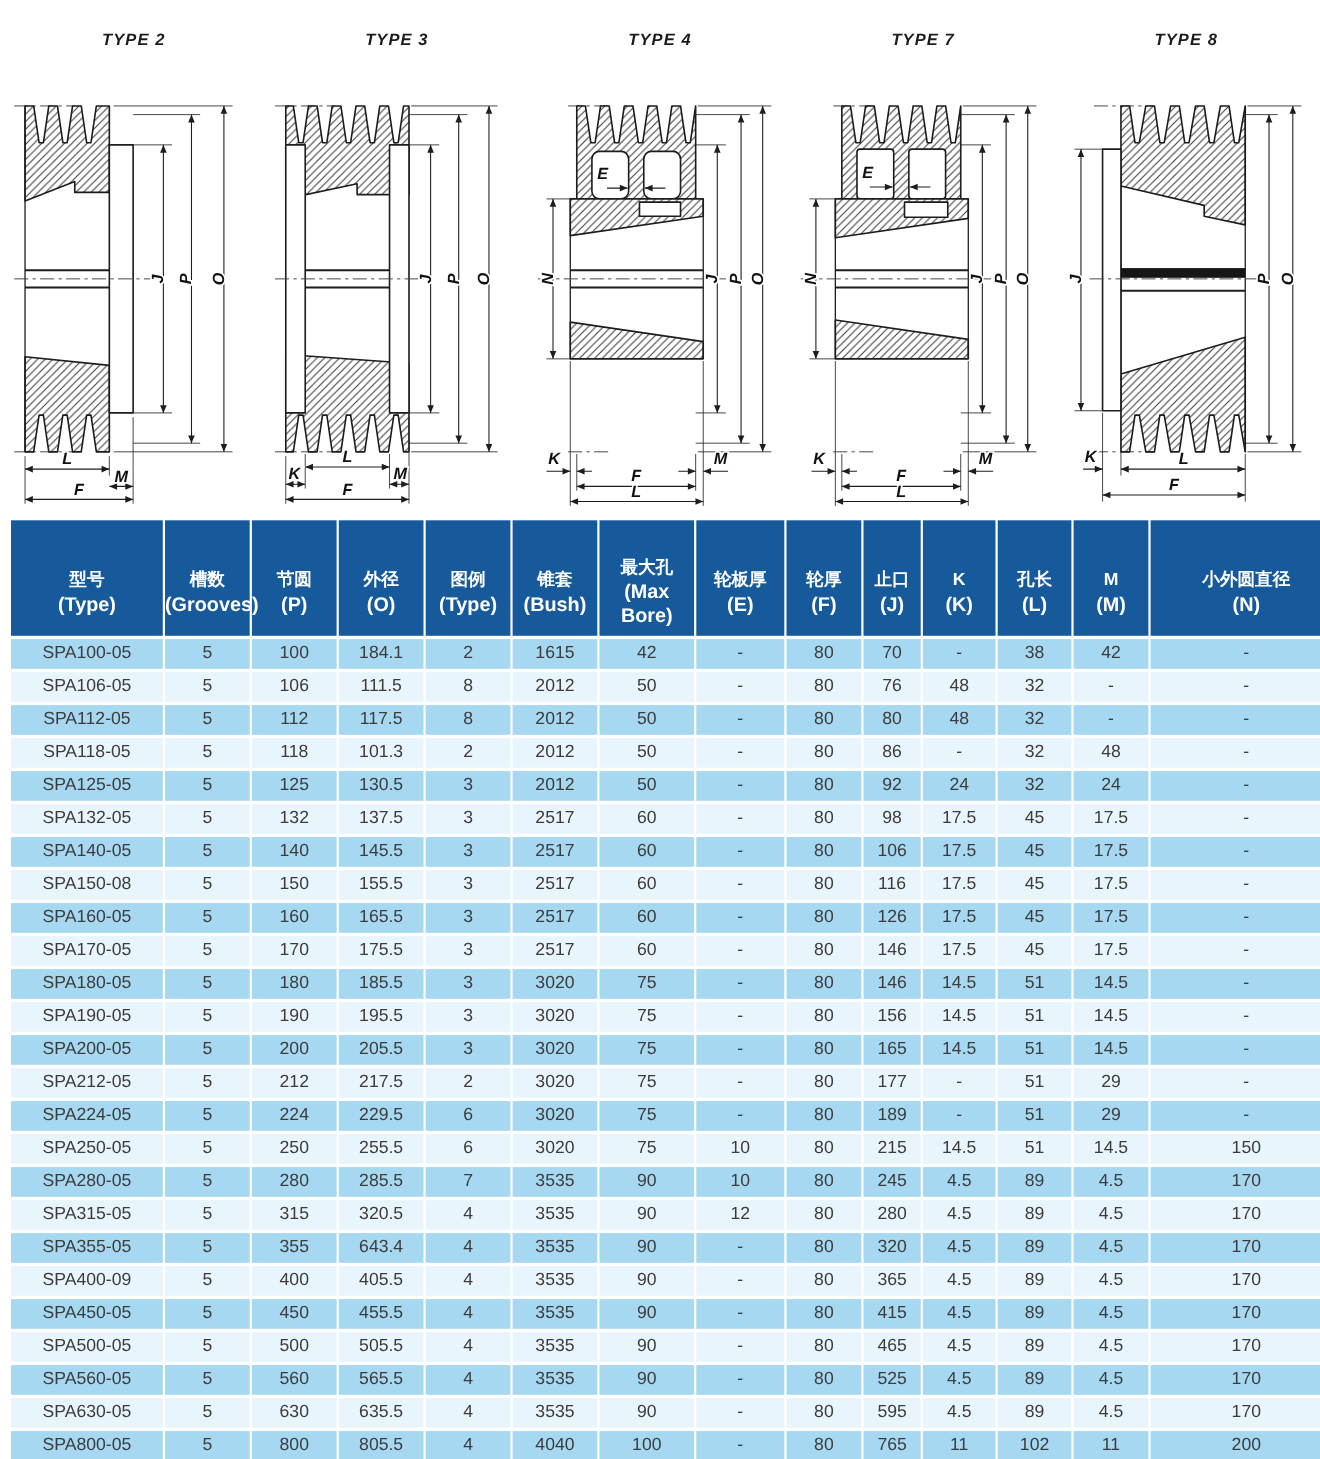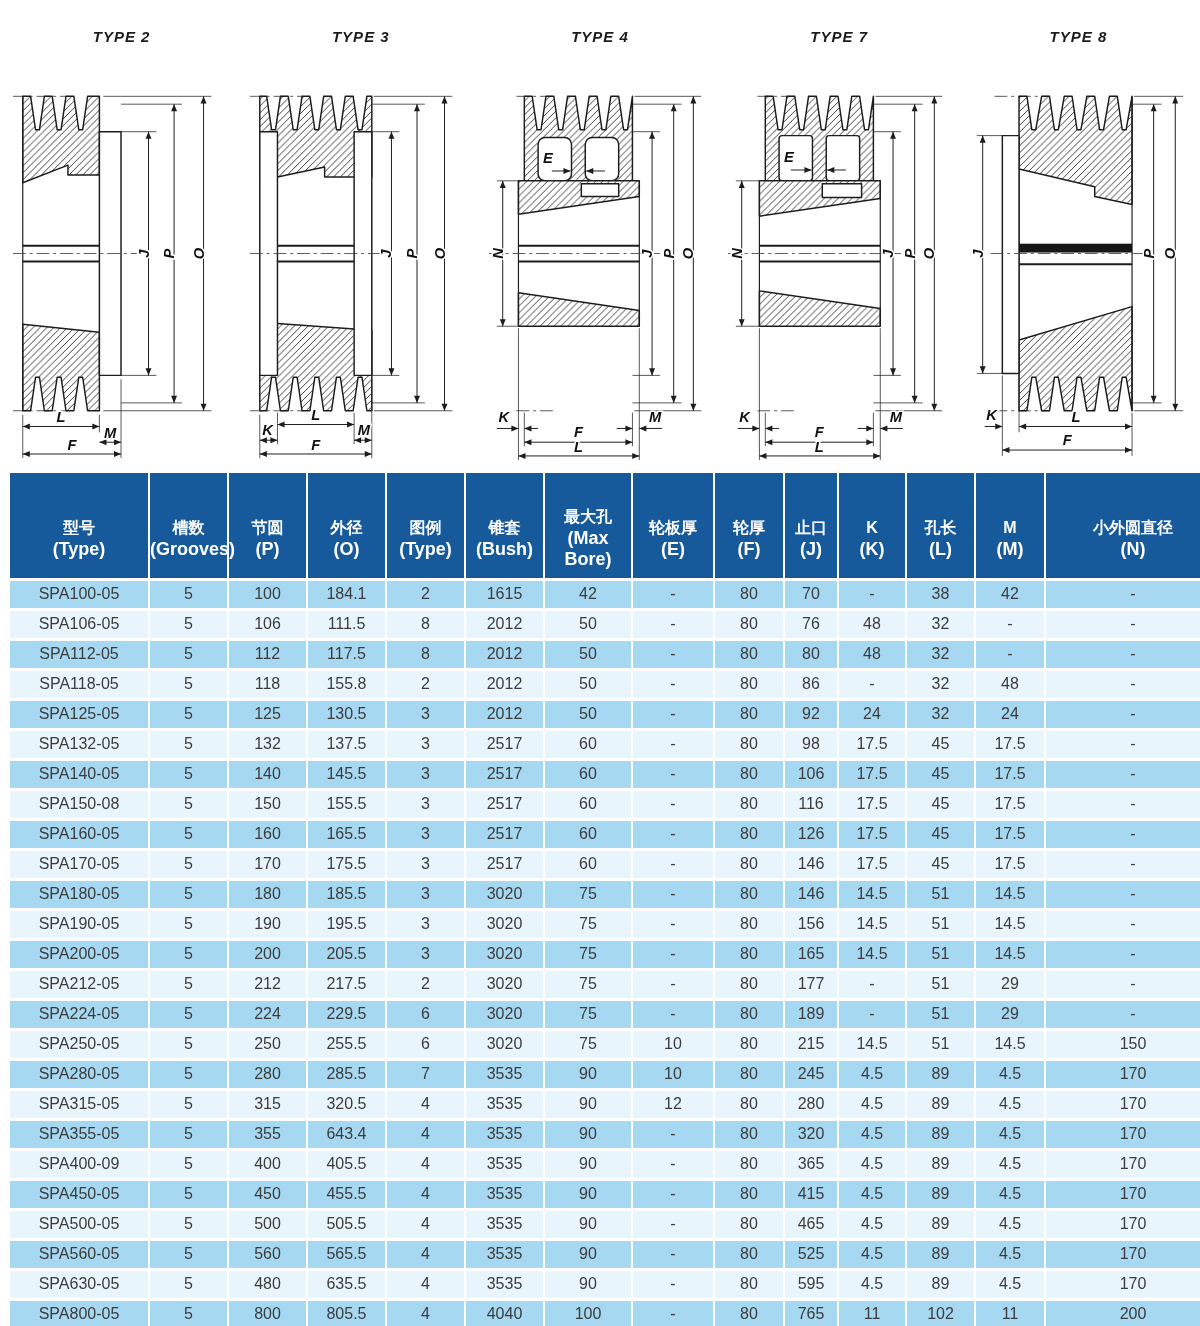--- a/index.html
+++ b/index.html
@@ -403,21 +403,21 @@
           <td>80</td>
           <td>48</td>
           <td>32</td>
           <td>-</td>
           <td>-</td>
         </tr>
         <tr>
           <td>SPA118-05</td>
           <td>5</td>
           <td>118</td>
-          <td>155.8</td>
+          <td>101.3</td>
           <td>2</td>
           <td>2012</td>
           <td>50</td>
           <td>-</td>
           <td>80</td>
           <td>86</td>
           <td>-</td>
           <td>32</td>
           <td>48</td>
           <td>-</td>
@@ -722,21 +722,21 @@
           <td>80</td>
           <td>525</td>
           <td>4.5</td>
           <td>89</td>
           <td>4.5</td>
           <td>170</td>
         </tr>
         <tr>
           <td>SPA630-05</td>
           <td>5</td>
-          <td>480</td>
+          <td>630</td>
           <td>635.5</td>
           <td>4</td>
           <td>3535</td>
           <td>90</td>
           <td>-</td>
           <td>80</td>
           <td>595</td>
           <td>4.5</td>
           <td>89</td>
           <td>4.5</td>

